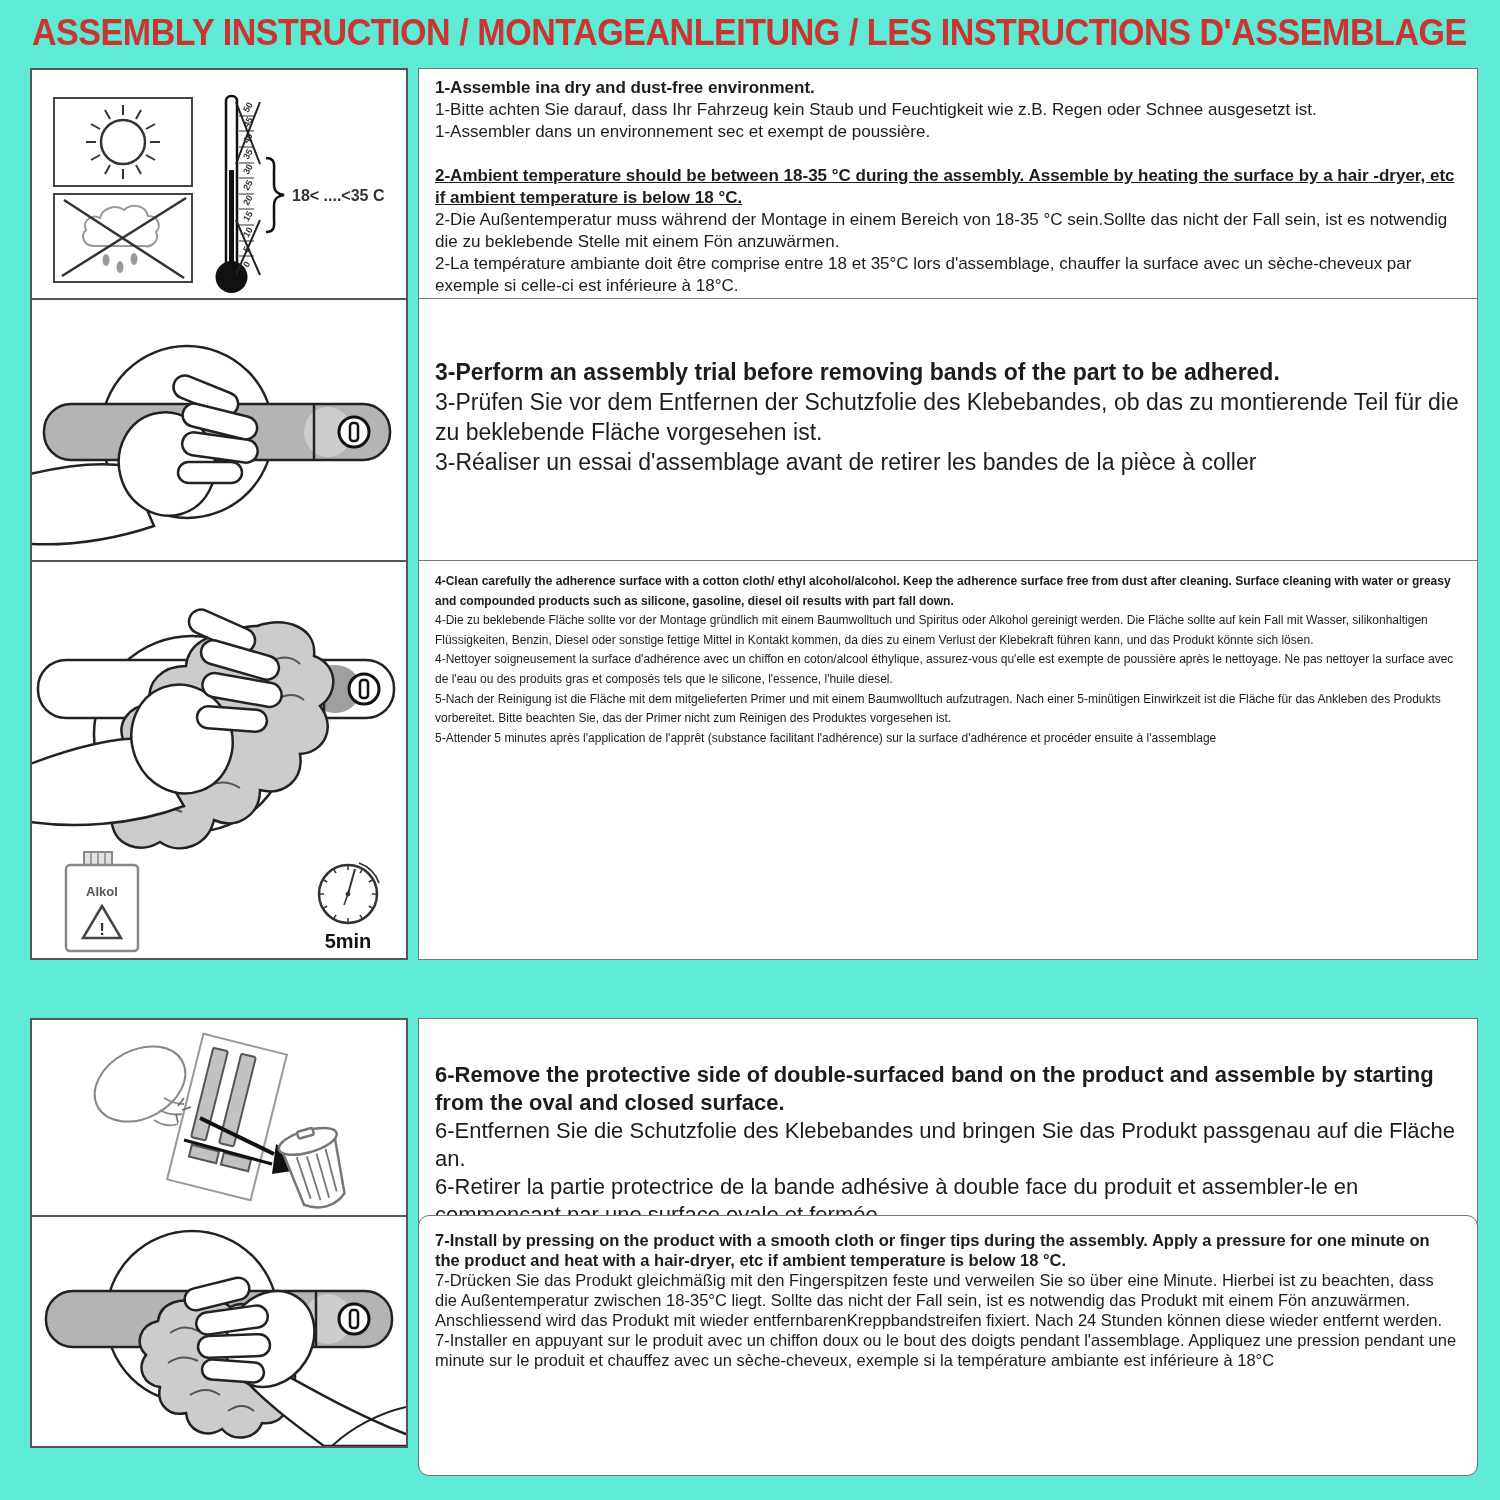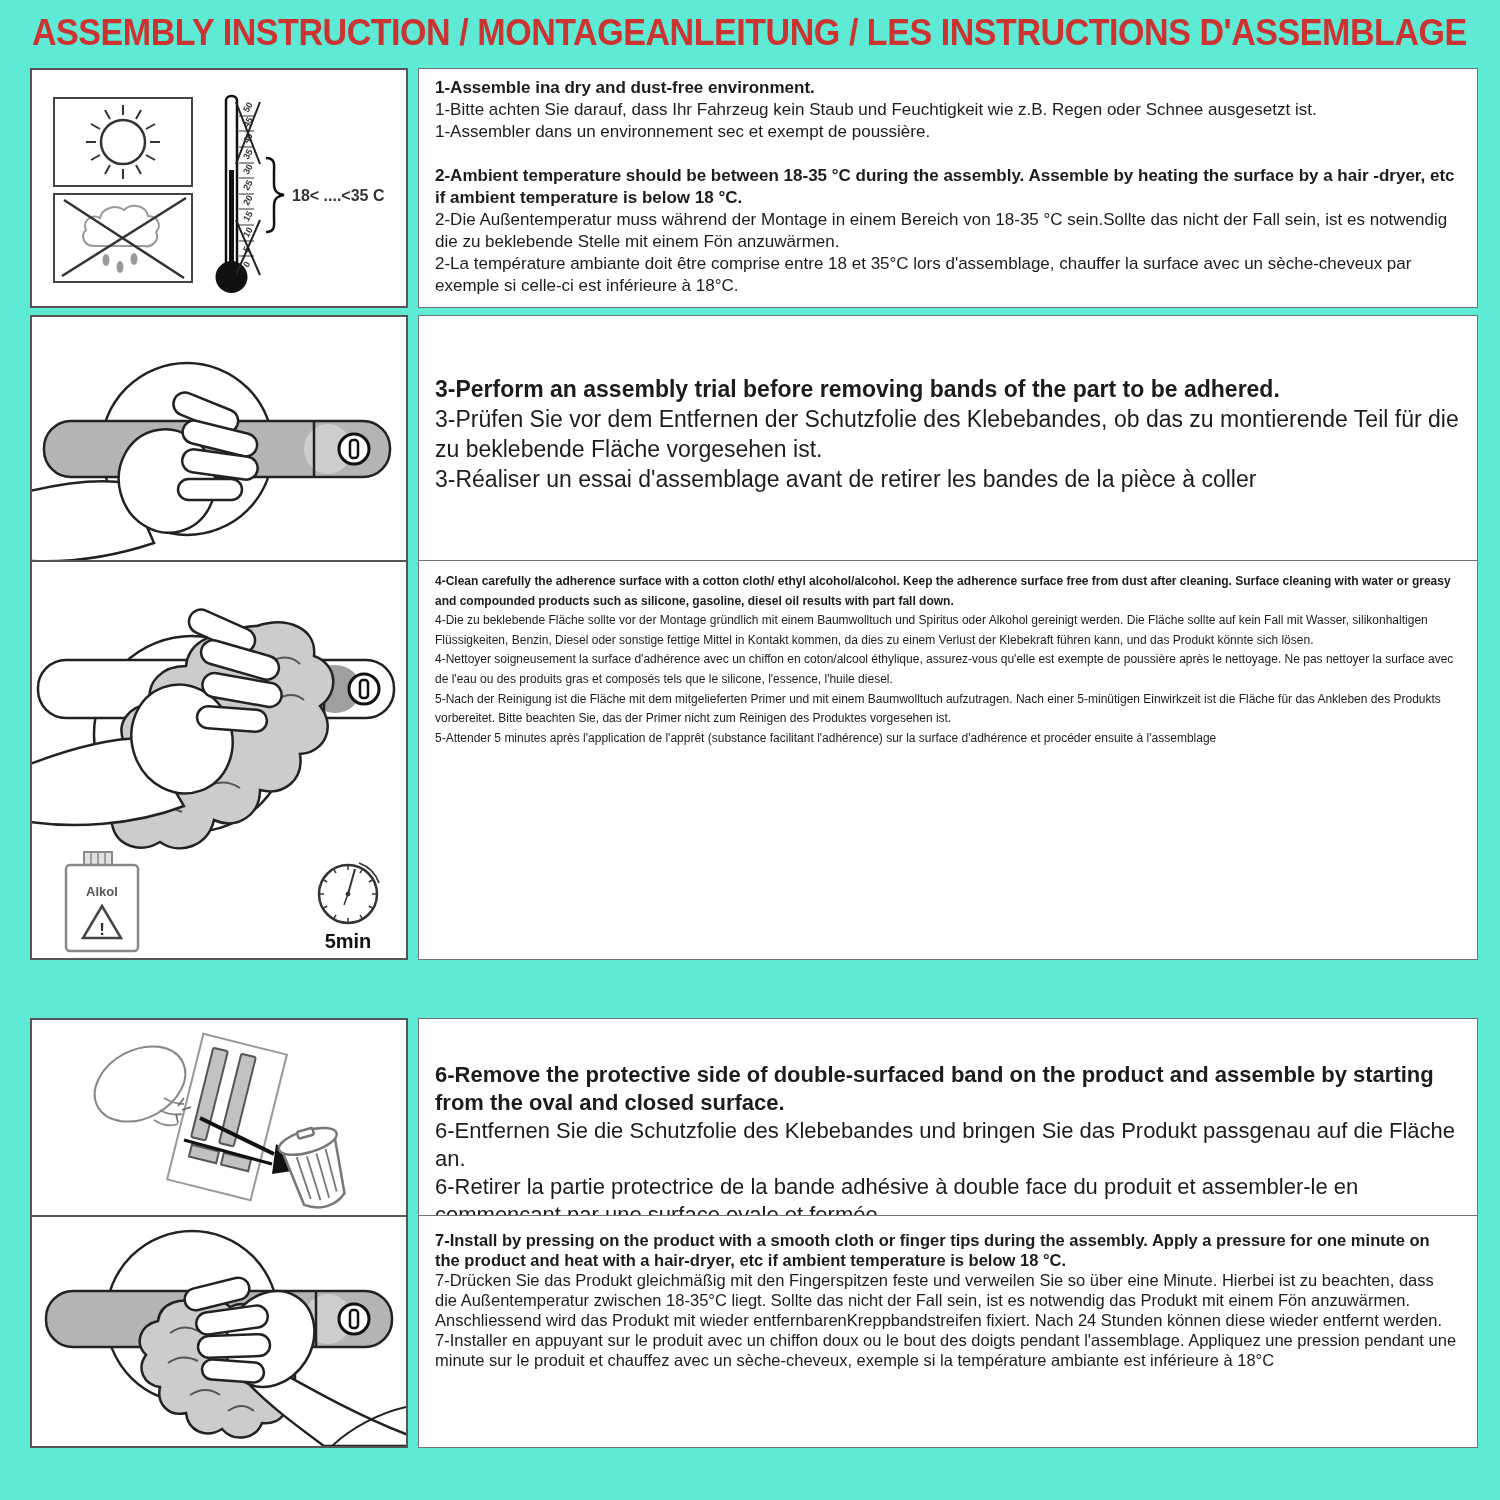--- a/index.html
+++ b/index.html
@@ -15,30 +15,30 @@
            box-sizing:border-box;padding:8px 18px 6px 16px;}
   .textbox p{margin:0;}
   .b{font-weight:bold;}
   
   .t-sm p{font-size:17px;line-height:22px;}
   .t-xs p{font-size:12px;line-height:19.6px;}
   .t-r5 p{font-size:16.5px;line-height:20px;}
   
   .t-lg p{font-size:23px;line-height:30px;}
   .t-md p{font-size:22px;line-height:28px;}
-  .gap{margin-top:22px !important;}
+  .gap{margin-top:22px !important;text-decoration:underline;}
   .gap-xs{margin-top:20px !important;}
   #row1{top:68px;height:240px;}
-  #row2{top:315px;height:288px;}
+  #row2{top:298px;height:288px;}
   #row3{top:560px;height:400px;}
   #row4{top:1018px;height:243px;}
   #row5{top:1215px;height:233px;}
   #row1 .illus,#row2 .illus,#row3 .illus,#row4 .illus,#row5 .illus{height:100%;}
   #row1 .textbox,#row2 .textbox,#row3 .textbox,#row4 .textbox{height:100%;}
-  #row5 .textbox{height:233px;}
+  #row5 .textbox{height:261px;border-radius:11px;}
   #row2 .textbox{padding-top:58px;}
   #row4 .textbox{padding-top:42px;}
   #row3 .textbox{padding-top:11px;}
   #row5 .textbox{padding-top:14px;}
   .logo{position:absolute;top:1404px;left:1226px;width:252px;height:86px;background:#fff;
         z-index:5;text-align:right;font-family:"DejaVu Sans",sans-serif;
         font-weight:900;font-size:64px;line-height:72px;letter-spacing:-4px;
         padding-right:2px;box-sizing:border-box;}
   .logo .blk{color:#141414;}
   .logo .red{color:#cf352c;}

